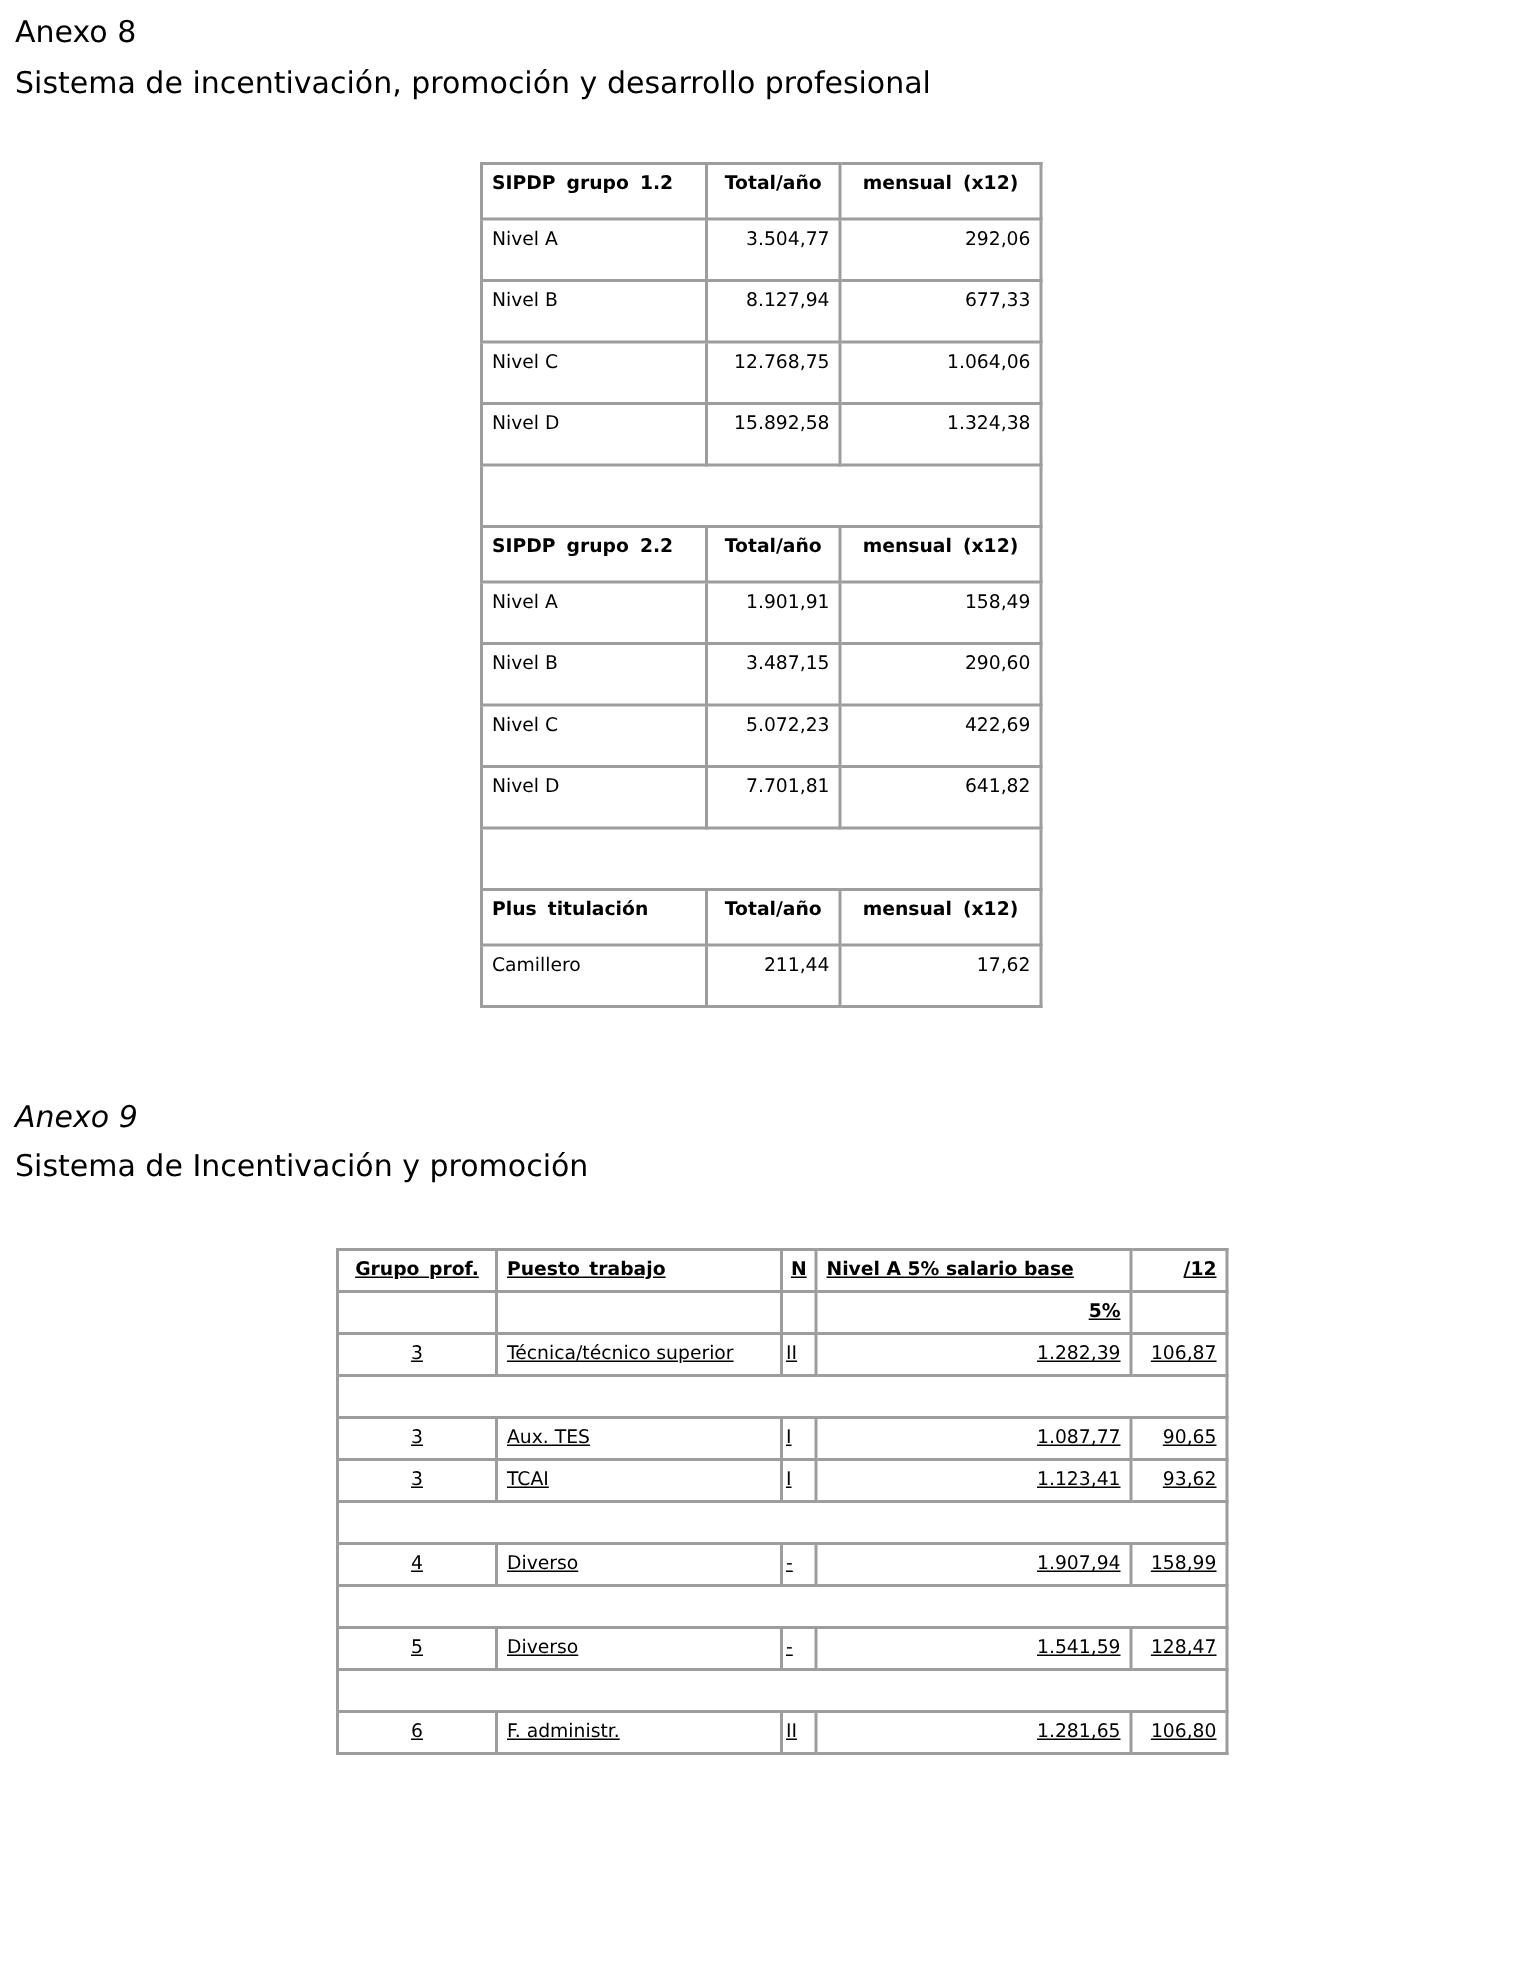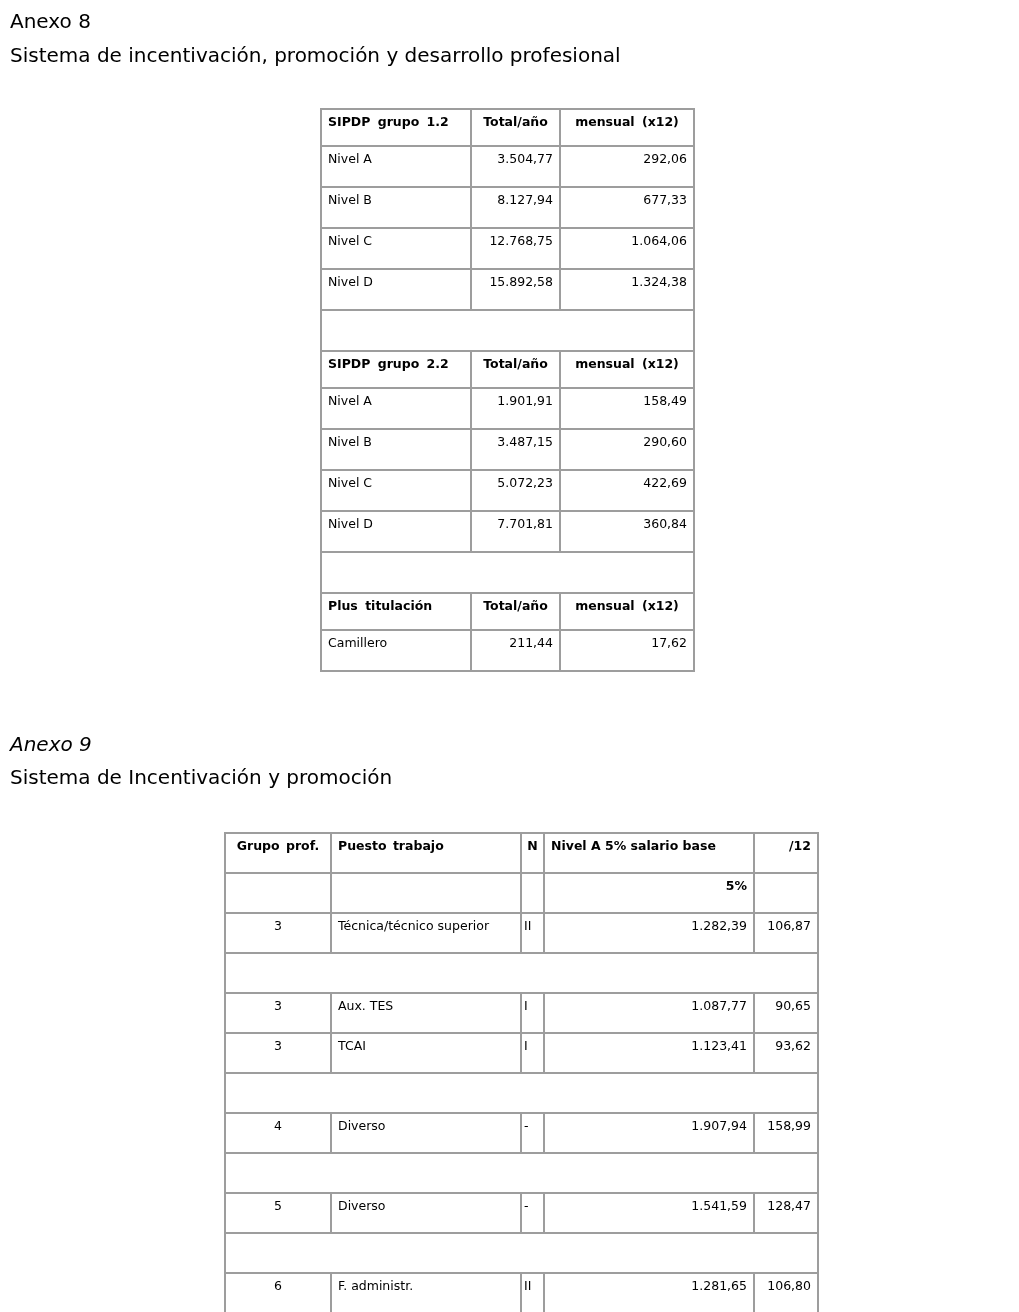--- a/index.html
+++ b/index.html
@@ -60,21 +60,21 @@
   #a8tbl tr       { height: 41px; }
   #a8tbl tr.hrow  { height: 37px; }
   #a8tbl tr.sep   { height: 41px; }
   #a8tbl th { word-spacing: 3px; }
   #a8tbl th.c1, #a8tbl th.c2 { text-align: center; border-radius: 14px; }
   #a8tbl td.c0 { text-align: left; margin-top: 38px; }
   #a8tbl td.c1, #a8tbl td.c2 { text-align: right; }
 
   
   #a9tbl { left: 224px; top: 832px; width: 593px; }
-  #a9tbl tr { height: 40px; }
+  #a9tbl tr { height: 28px; text-decoration: underline; }
   #a9tbl th.c0 { text-align: center; word-spacing: 2px; }
   #a9tbl th.c1 { text-align: left; word-spacing: 2px; }
   #a9tbl th.c2 { text-align: center; padding-left: 2px; padding-right: 2px; }
   #a9tbl th.c3 { text-align: left; }
   #a9tbl th.c4 { text-align: right; }
   #a9tbl td.c0 { text-align: center; }
   #a9tbl td.c1 { text-align: left; }
   #a9tbl td.c2 { text-align: center; padding-left: 2px; padding-right: 20px; }
   #a9tbl td.c3, #a9tbl td.c4 { text-align: right; }
   #a9tbl td.pct { font-weight: bold; }
@@ -139,21 +139,21 @@
           <td class="c2">290,60</td>
         </tr>
         <tr>
           <td class="c0">Nivel C</td>
           <td class="c1">5.072,23</td>
           <td class="c2">422,69</td>
         </tr>
         <tr>
           <td class="c0">Nivel D</td>
           <td class="c1">7.701,81</td>
-          <td class="c2">360,84</td>
+          <td class="c2">641,82</td>
         </tr>
         <tr class="sep">
           <td colspan="3"></td>
         </tr>
         <tr class="hrow">
           <th class="c0">Plus titulación</th>
           <th class="c1">Total/año</th>
           <th class="c2">mensual (x12)</th>
         </tr>
         <tr>

